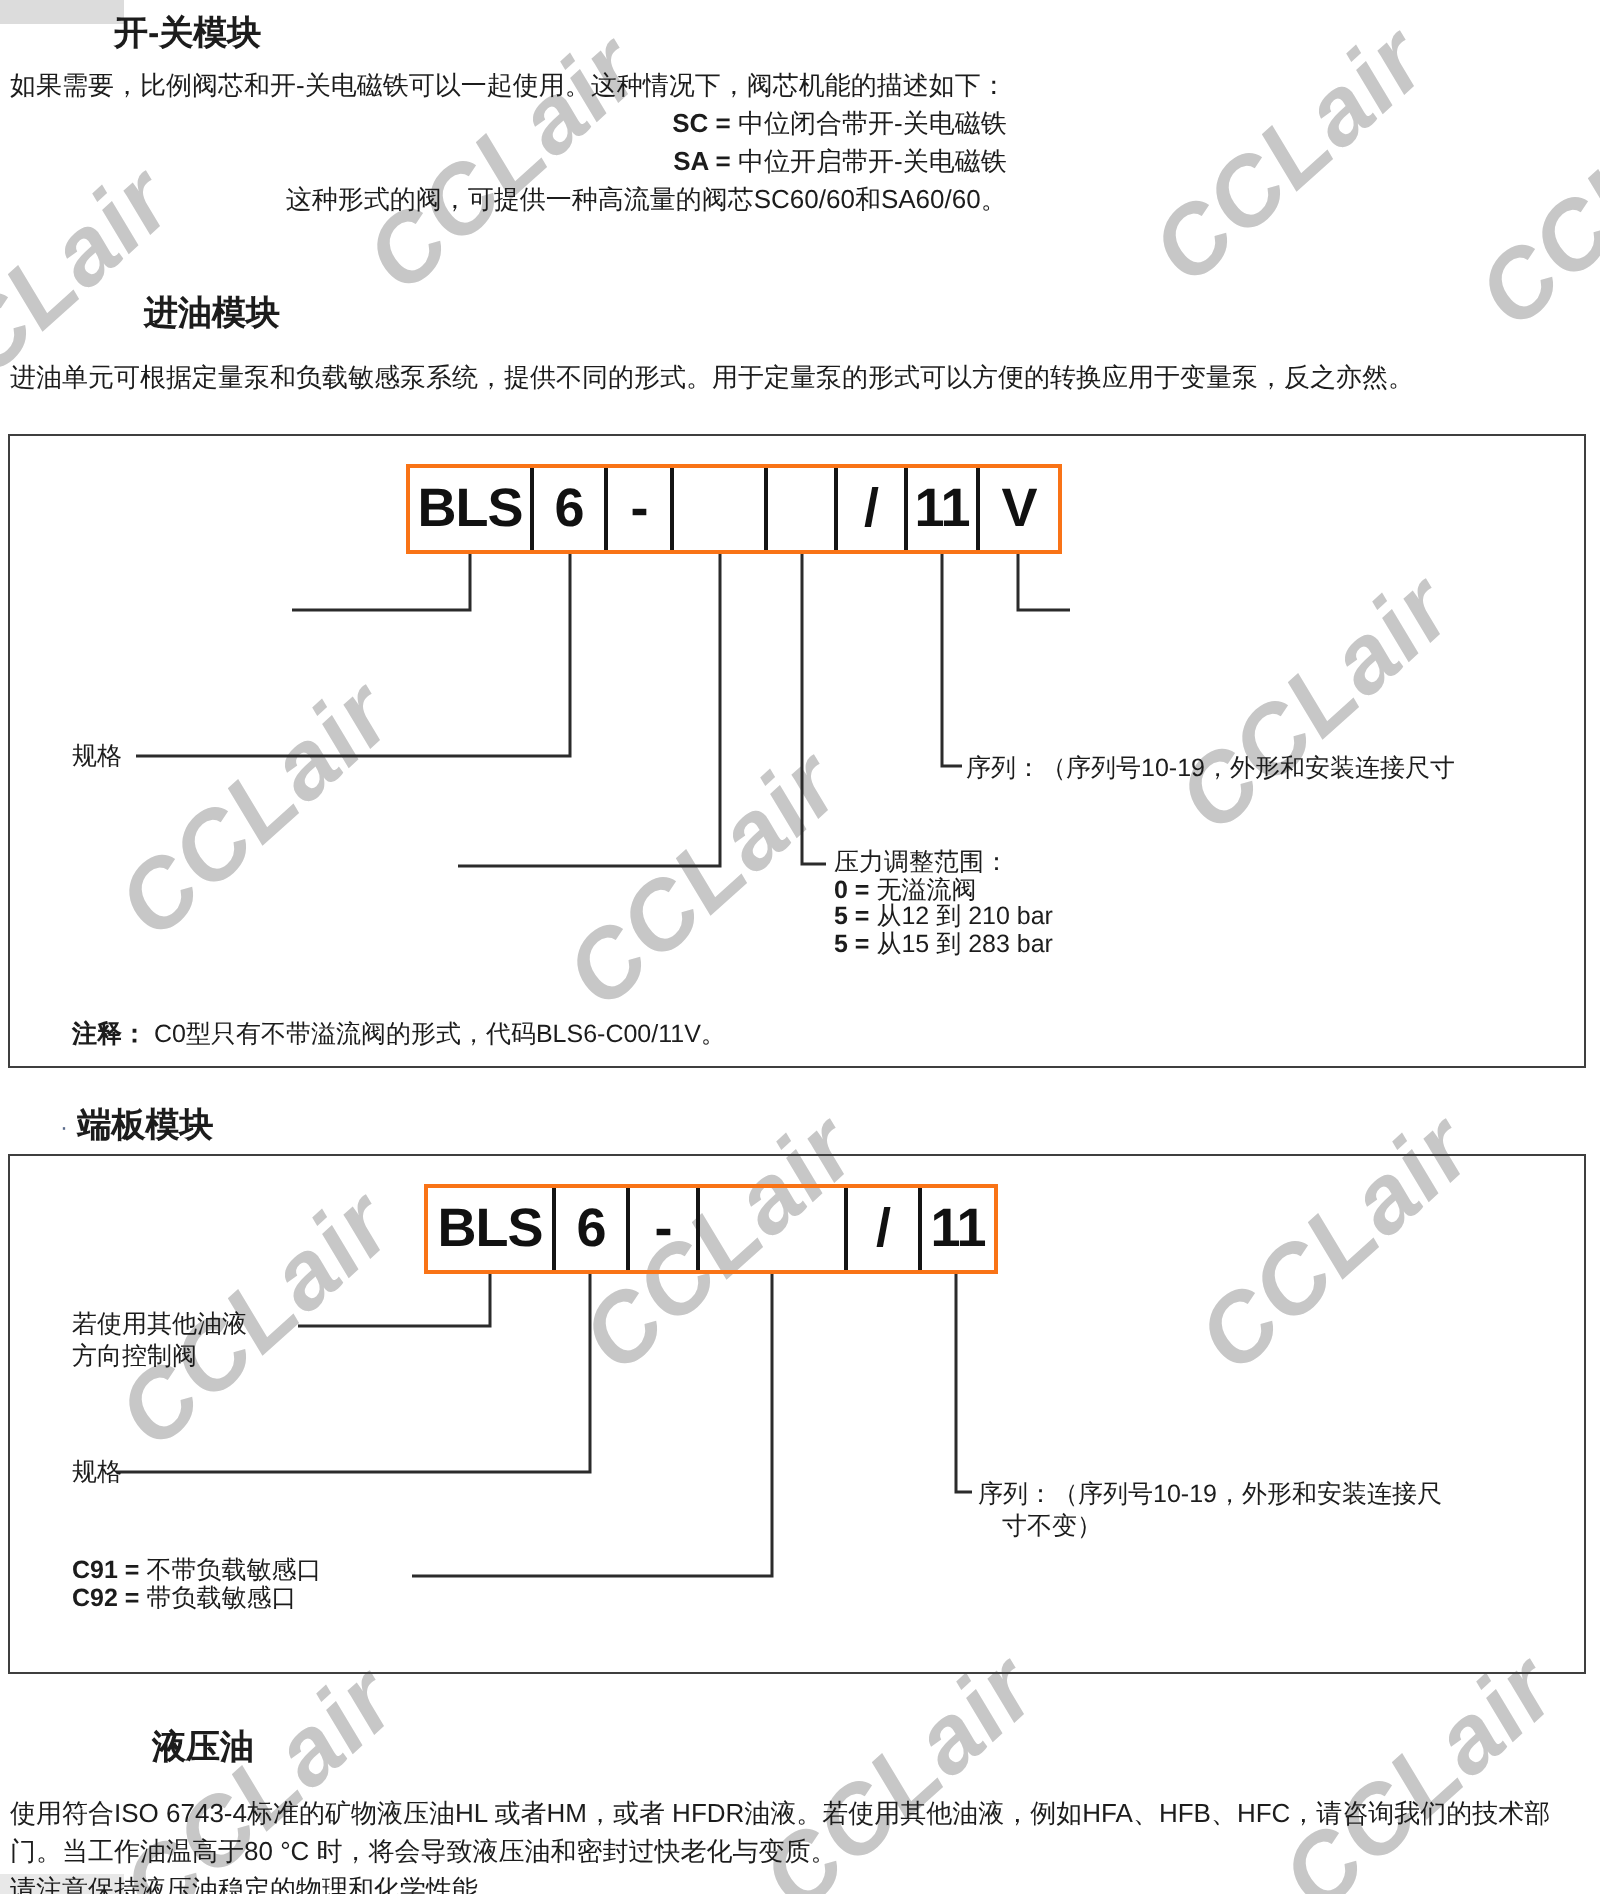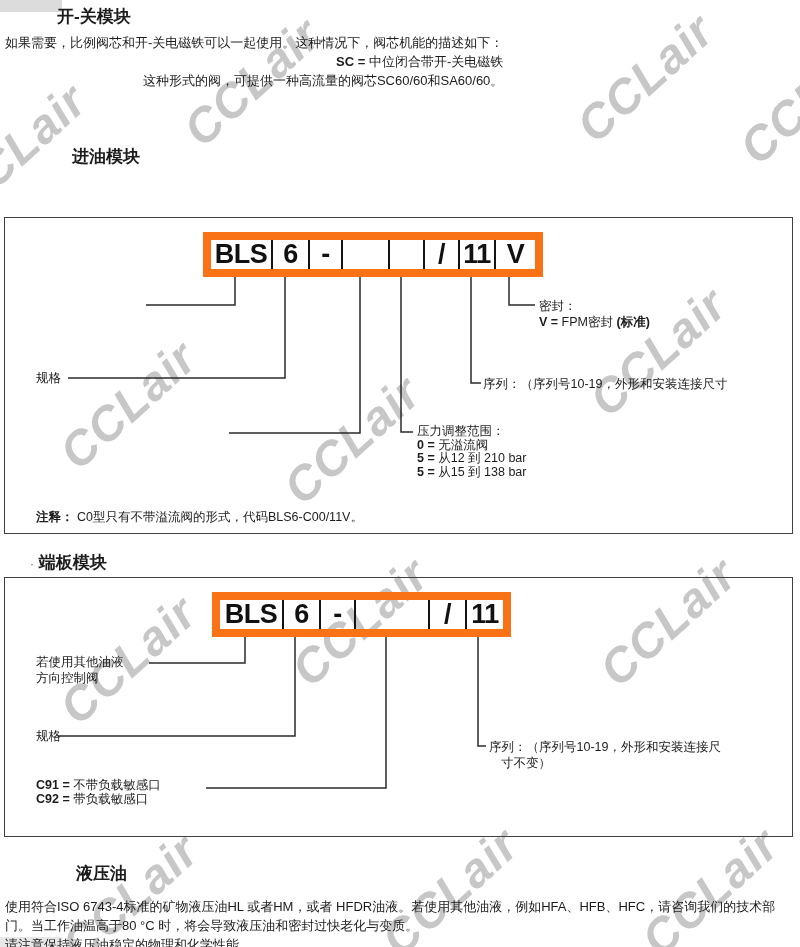--- a/index.html
+++ b/index.html
@@ -19,21 +19,21 @@
   .corner-block { position:absolute; background:#dcdcdc; z-index:0; }
   
   .content { position:absolute; inset:0; z-index:1; }
   .abs { position:absolute; }
   .h-title { font-size:17px; font-weight:bold; white-space:nowrap; }
   .body-txt { font-size:13px; line-height:19px; white-space:nowrap;text-align:right; }
   .para { font-size:13px; line-height:19px;margin-top:10px; }
   .b { font-weight:bold; }
   
   .diagram-box { position:absolute; border:1.5px solid #3f3f3f; background:transparent; }
-  .code-row { position:absolute; display:flex; border:8px solid #f97316; box-sizing:border-box; }
+  .code-row { position:absolute; display:flex; border:2px solid #f97316; box-sizing:border-box; }
   .code-cell {
     box-sizing:border-box; border-right:2px solid #141414; height:100%;
     display:flex; align-items:center; justify-content:center;
     font-size:27px; font-weight:bold; letter-spacing:-0.5px; color:#111;
   }
   .code-cell:last-child { border-right:none; }
   .connector-svg { position:absolute; left:0; top:0; }
   .dlabel { position:absolute; font-size:12.5px; line-height:16px; color:#1c1c1c; white-space:nowrap; }
   .dlabel .row { line-height:13.5px; }
   .opt-rows .row { line-height:13.5px; white-space:nowrap; font-size:12.5px; }
@@ -65,24 +65,29 @@
 
   <div class="content">
 
     <div class="abs h-title" style="left:57px;top:5px">开-关模块</div>
     <div class="abs body-txt" style="left:5px;top:33px">
       <div>如果需要，比例阀芯和开-关电磁铁可以一起使用。这种情况下，阀芯机能的描述如下：</div>
       <div>
         <span class="b">SC =</span>
         <span>中位闭合带开-关电磁铁</span>
       </div>
+      <div>
+        <span class="b">SA =</span>
+        <span>中位开启带开-关电磁铁</span>
+      </div>
       <div>这种形式的阀，可提供一种高流量的阀芯SC60/60和SA60/60。</div>
     </div>
 
     <div class="abs h-title" style="left:72px;top:145px">进油模块</div>
+    <div class="abs body-txt" style="left:5px;top:179px">进油单元可根据定量泵和负载敏感泵系统，提供不同的形式。用于定量泵的形式可以方便的转换应用于变量泵，反之亦然。</div>
 
     <div class="diagram-box" style="left:4px;top:217px;width:787px;height:315px">
       <svg class="connector-svg" width="787" height="315" viewBox="0 0 787 315">
         <polyline points="230,59 230,87 141,87" fill="none" stroke="#2b2b2b" stroke-width="1.5"></polyline>
         <polyline points="280,59 280,160 63,160" fill="none" stroke="#2b2b2b" stroke-width="1.5"></polyline>
         <polyline points="355,59 355,215 224,215" fill="none" stroke="#2b2b2b" stroke-width="1.5"></polyline>
         <polyline points="396,59 396,214 408,214" fill="none" stroke="#2b2b2b" stroke-width="1.5"></polyline>
         <polyline points="466,59 466,165 476,165" fill="none" stroke="#2b2b2b" stroke-width="1.5"></polyline>
         <polyline points="504,59 504,87 530,87" fill="none" stroke="#2b2b2b" stroke-width="1.5"></polyline>
       </svg>
@@ -107,36 +112,28 @@
         <div class="row">
           <span class="b">0 =</span>
           <span>无溢流阀</span>
         </div>
         <div class="row">
           <span class="b">5 =</span>
           <span>从12 到 210 bar</span>
         </div>
         <div class="row">
           <span class="b">5 =</span>
-          <span>从15 到 138 bar</span>
+          <span>从15 到 283 bar</span>
         </div>
       </div>
 
       <div class="dlabel" style="left:478px;top:158px">
         <span>序列：（序列号10-19，外形和安装连接尺寸</span>
       </div>
 
-      <div class="dlabel" style="left:534px;top:80px">
-        <div>密封：</div>
-        <div>
-          <span class="b">V =</span>
-          <span>FPM密封 </span>
-          <span class="b">(标准)</span>
-        </div>
-      </div>
 
       <div class="dlabel" style="left:31px;top:291px">
         <span class="b">注释：</span>
         <span>C0型只有不带溢流阀的形式，代码BLS6-C00/11V。</span>
       </div>
     </div>
 
     <div class="abs h-title" style="left:30px;top:551px">
       <span style="font-weight:normal;color:#5a6b8c;font-size:12px;vertical-align:middle">·</span>
       <span>端板模块</span>

